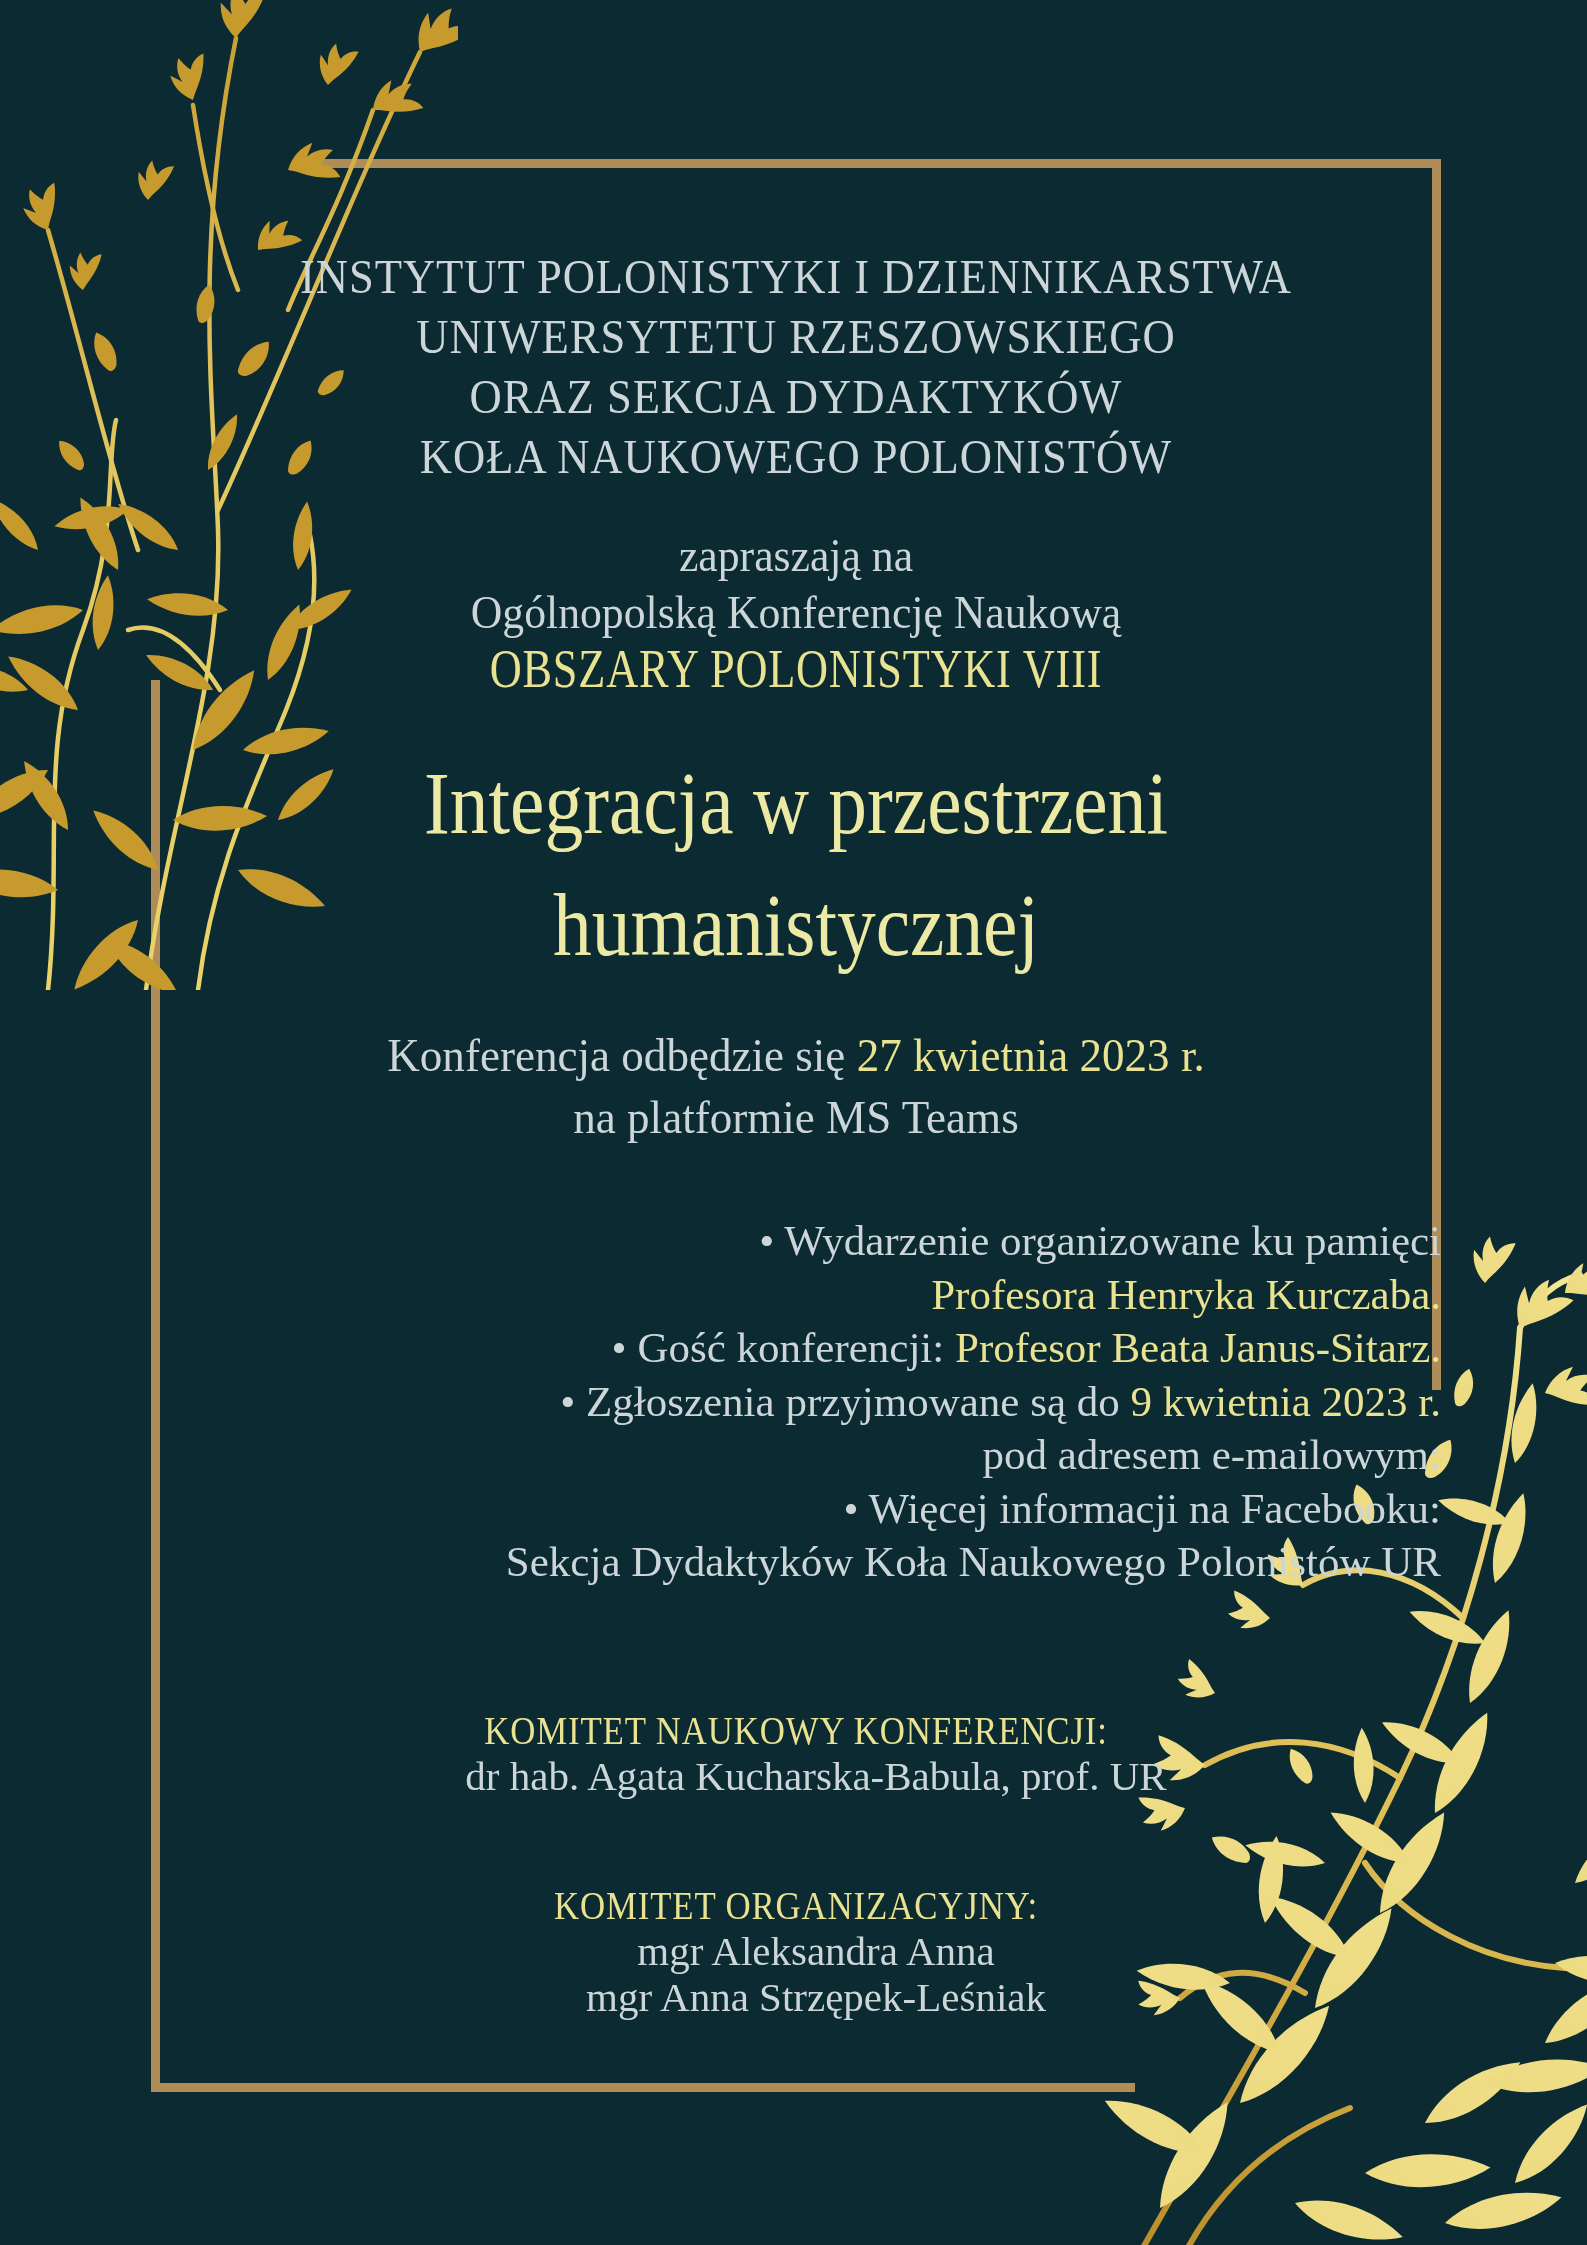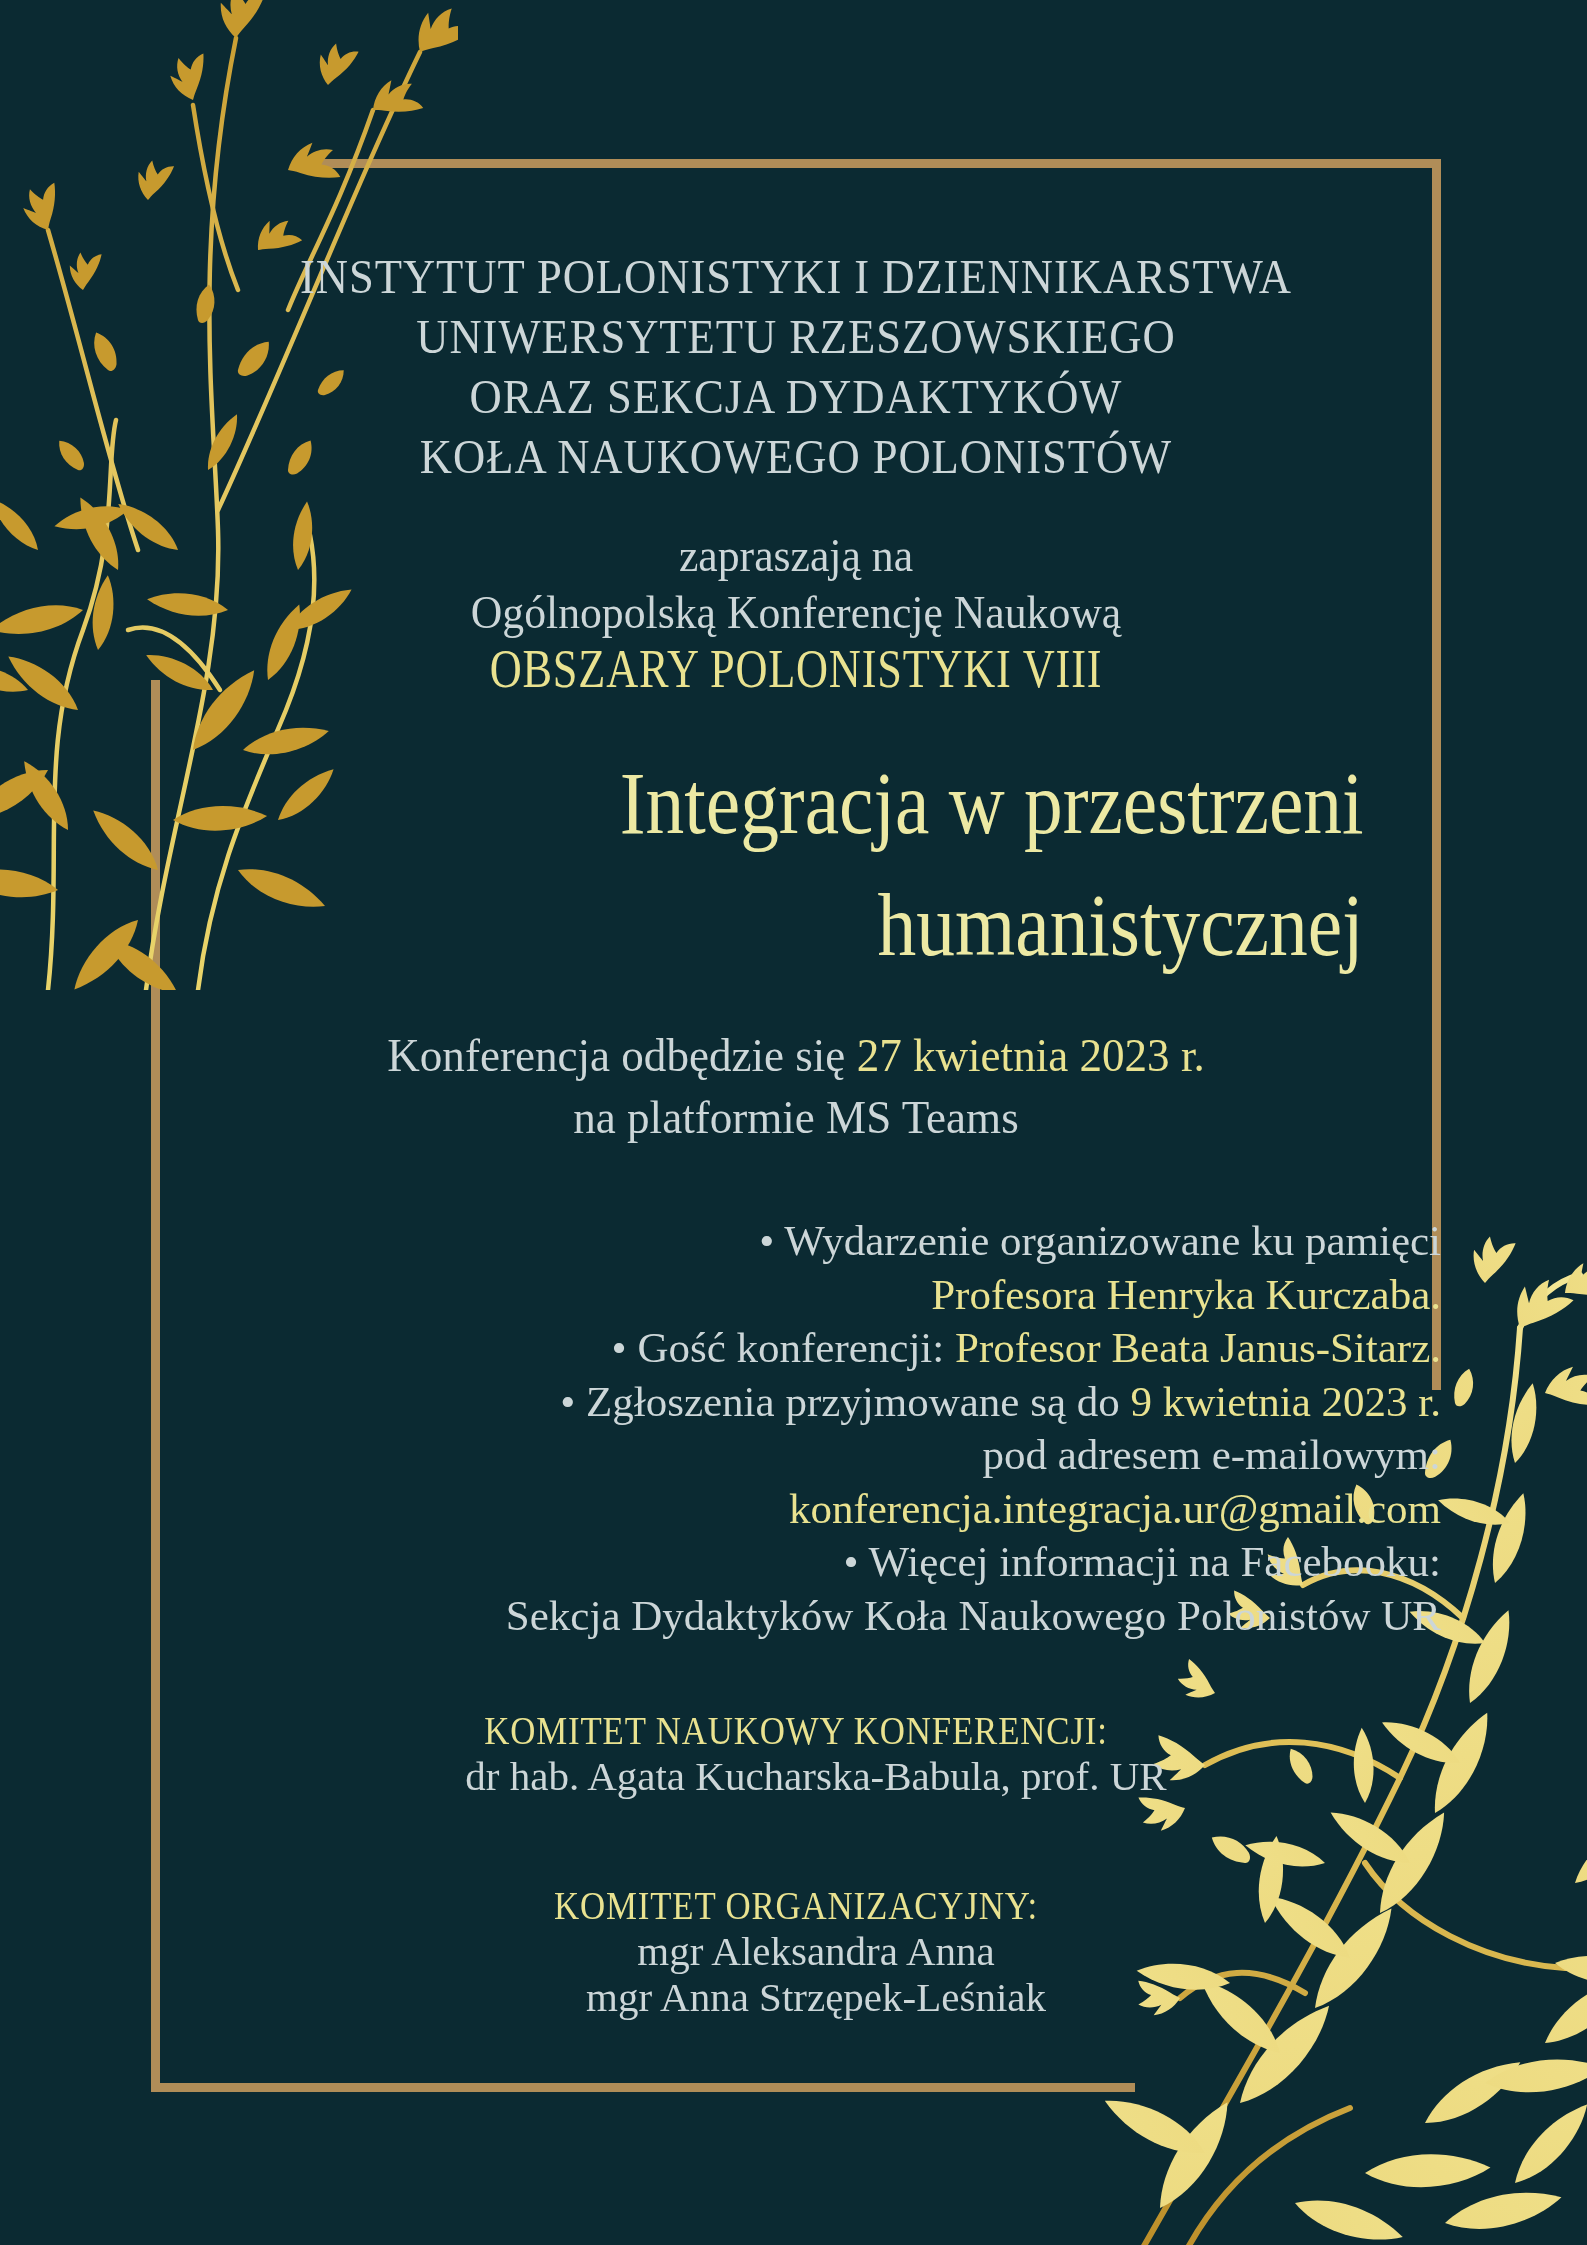--- a/index.html
+++ b/index.html
@@ -31,21 +31,21 @@
   .line{display:block;white-space:nowrap;}
   .gold{color:#e9e290;}
 
   .organizer{top:240px;font-size:48px;line-height:60px;letter-spacing:1px;}
   .organizer .line{transform:scaleX(0.93);}
 
   .invite{top:520px;font-size:46px;line-height:57px;}
   .invite .line{transform:scaleX(0.95);}
   .invite .series{font-size:54px;letter-spacing:1px;transform:scaleX(0.82);}
 
-  .title-block{top:736px;font-size:88px;line-height:122px;color:#ece9a4;text-align:right;}
+  .title-block{top:736px;font-size:88px;line-height:122px;color:#ece9a4;}
   .title-block .line{transform:scaleX(0.88);}
 
   .date-block{top:1018px;font-size:46px;line-height:62px;}
   .date-block .line{transform:scaleX(0.98);}
 
   .details{top:1207px;font-size:43px;line-height:53.5px;text-align:right;}
 
   .committee .heading{font-size:40px;line-height:44px;letter-spacing:1px;transform:scaleX(0.87);}
   .committee .member{font-size:41px;line-height:46px;padding-left:40px;}
   .committee.c1{top:1702px;}
@@ -215,21 +215,20 @@
       <span class="line"><span>Konferencja odbędzie się </span><span class="gold">27 kwietnia 2023 r.</span></span>
       <span class="line">na platformie MS Teams</span>
     </div>
 
     <div class="block details">
       <span class="line">• Wydarzenie organizowane ku pamięci</span>
       <span class="line gold">Profesora Henryka Kurczaba.</span>
       <span class="line"><span>• Gość konferencji: </span><span class="gold">Profesor Beata Janus-Sitarz.</span></span>
       <span class="line"><span>• Zgłoszenia przyjmowane są do </span><span class="gold">9 kwietnia 2023 r.</span></span>
       <span class="line">pod adresem e-mailowym:</span>
-      <span class="line gold">konferencja.integracja.ur@gmail.com</span>
       <span class="line">• Więcej informacji na Facebooku:</span>
       <span class="line">Sekcja Dydaktyków Koła Naukowego Polonistów UR</span>
     </div>
 
     <div class="block committee c1">
       <span class="line heading gold">KOMITET NAUKOWY KONFERENCJI:</span>
       <span class="line member">dr hab. Agata Kucharska-Babula, prof. UR</span>
     </div>
 
     <div class="block committee c2">

